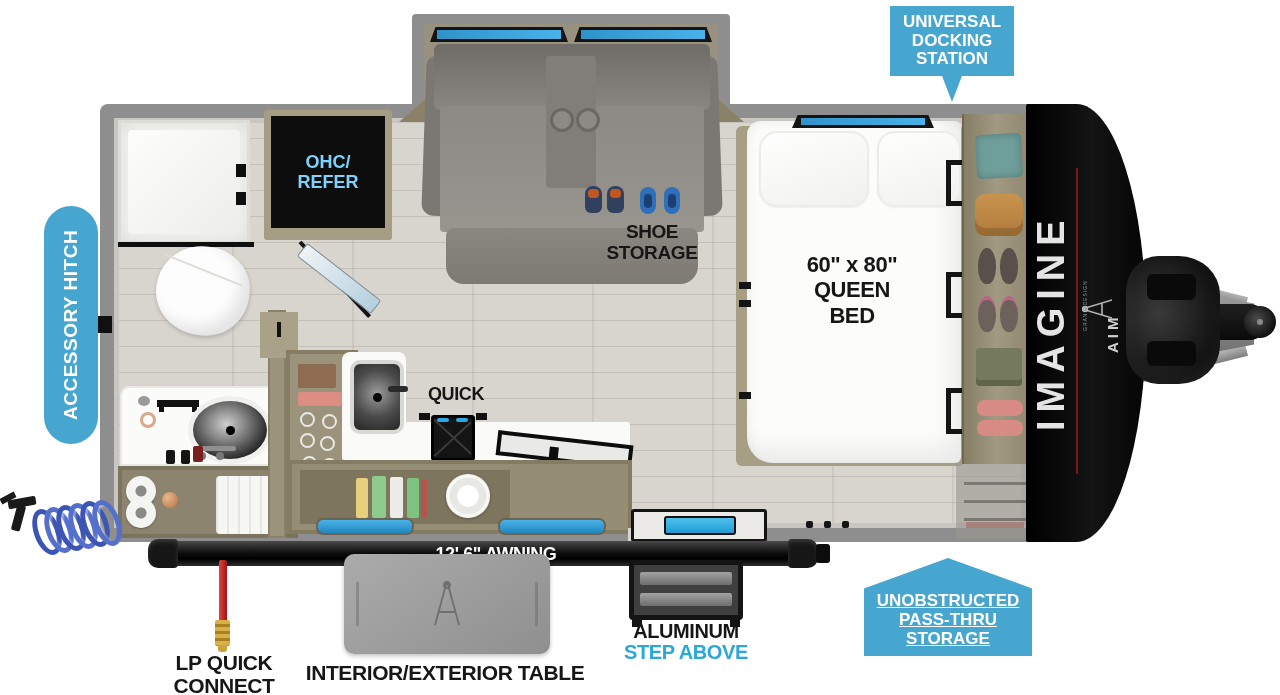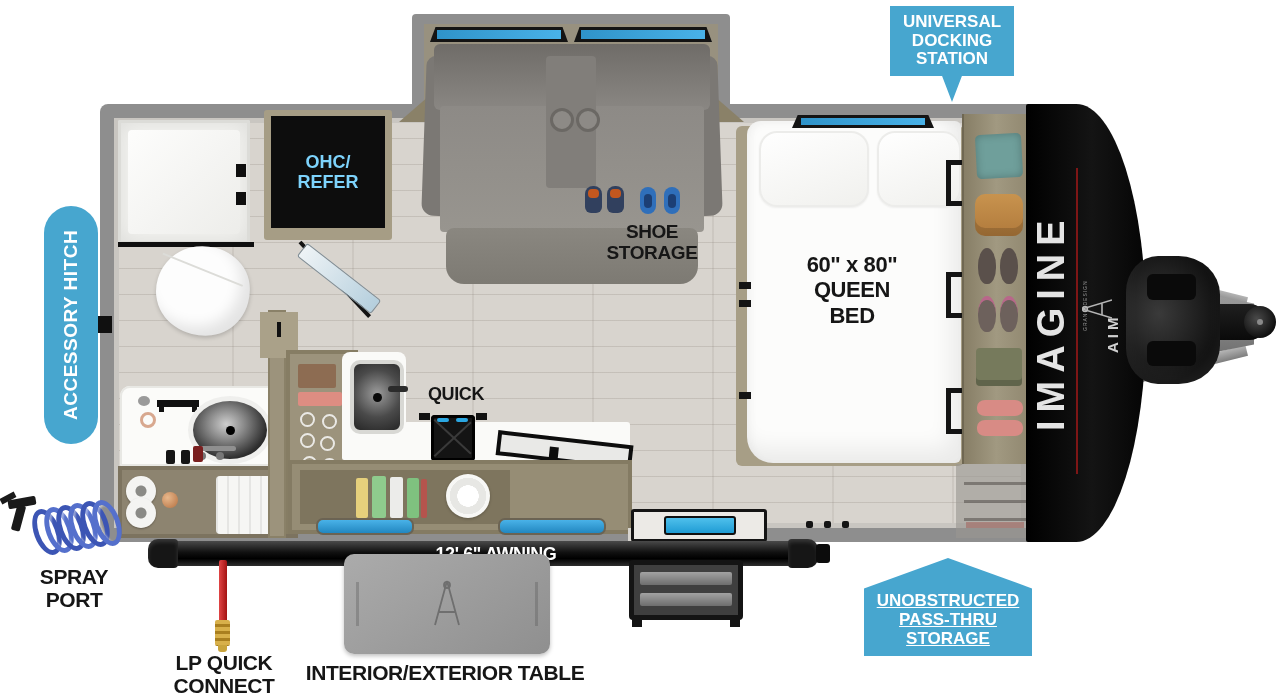--- a/index.html
+++ b/index.html
@@ -364,20 +364,22 @@
   <div class="abs awning"></div>
   <div class="awncap" style="left:148px;border-radius:10px 4px 4px 10px;"></div>
   <div class="awncap" style="left:788px;border-radius:4px 10px 10px 4px;"></div>
   <div class="abs awnstub"></div>
   <div class="lbl wlbl" style="left:396px;top:545px;width:200px;font-size:18px;">12' 6" AWNING</div>
 
   <div class="abs steps-out">
     <i style="top:7px;"></i>
       <i style="top:28px;"></i>
   </div>
+  <div class="lbl" style="left:600px;top:621px;width:172px;font-size:20px;">ALUMINUM</div>
+  <div class="lbl" style="left:600px;top:642px;width:172px;font-size:20px;color:#2ba7d9;">STEP ABOVE</div>
 
   <div class="abs exttable">
     <div class="sidemark" style="left:12px;"></div>
     <div class="sidemark" style="right:12px;"></div>
     <svg style="position:absolute;left:83px;top:22px;" width="40" height="54" viewBox="0 0 40 54">
       <g stroke="#6f6f6f" stroke-width="1.8" fill="none">
         <path d="M20 5 L8 49 M20 5 L32 49 M11 36 L29 36"></path>
         <circle cx="20" cy="9" r="3"></circle>
       </g>
     </svg>
@@ -386,22 +388,20 @@
 
   <div class="sgun" style="left:8px;top:498px;width:28px;height:9px;transform:rotate(-10deg);border-radius:2px;"></div>
   <div class="sgun" style="left:14px;top:505px;width:9px;height:26px;transform:rotate(15deg);border-radius:2px;"></div>
   <div class="sgun" style="left:0px;top:495px;width:16px;height:6px;transform:rotate(-28deg);"></div>
   <div class="coil" style="left:34px;top:508px;"></div>
   <div class="coil" style="left:46px;top:506px;border-color:#5570cc;"></div>
   <div class="coil" style="left:58px;top:504px;"></div>
   <div class="coil" style="left:70px;top:502px;border-color:#5570cc;"></div>
   <div class="coil" style="left:82px;top:500px;"></div>
   <div class="coil" style="left:94px;top:499px;border-color:#5570cc;"></div>
-  <div class="lbl" style="left:26px;top:566px;width:96px;font-size:21px;">SPRAY
-PORT</div>
 
   <div class="abs lphose"></div>
   <div class="abs lpfit"></div>
   <div class="abs lptip"></div>
   <div class="lbl" style="left:154px;top:652px;width:140px;font-size:21px;">LP QUICK
 CONNECT</div>
 
   <div class="callout uds">
     <span style="white-space:pre-line;">UNIVERSAL
 DOCKING

